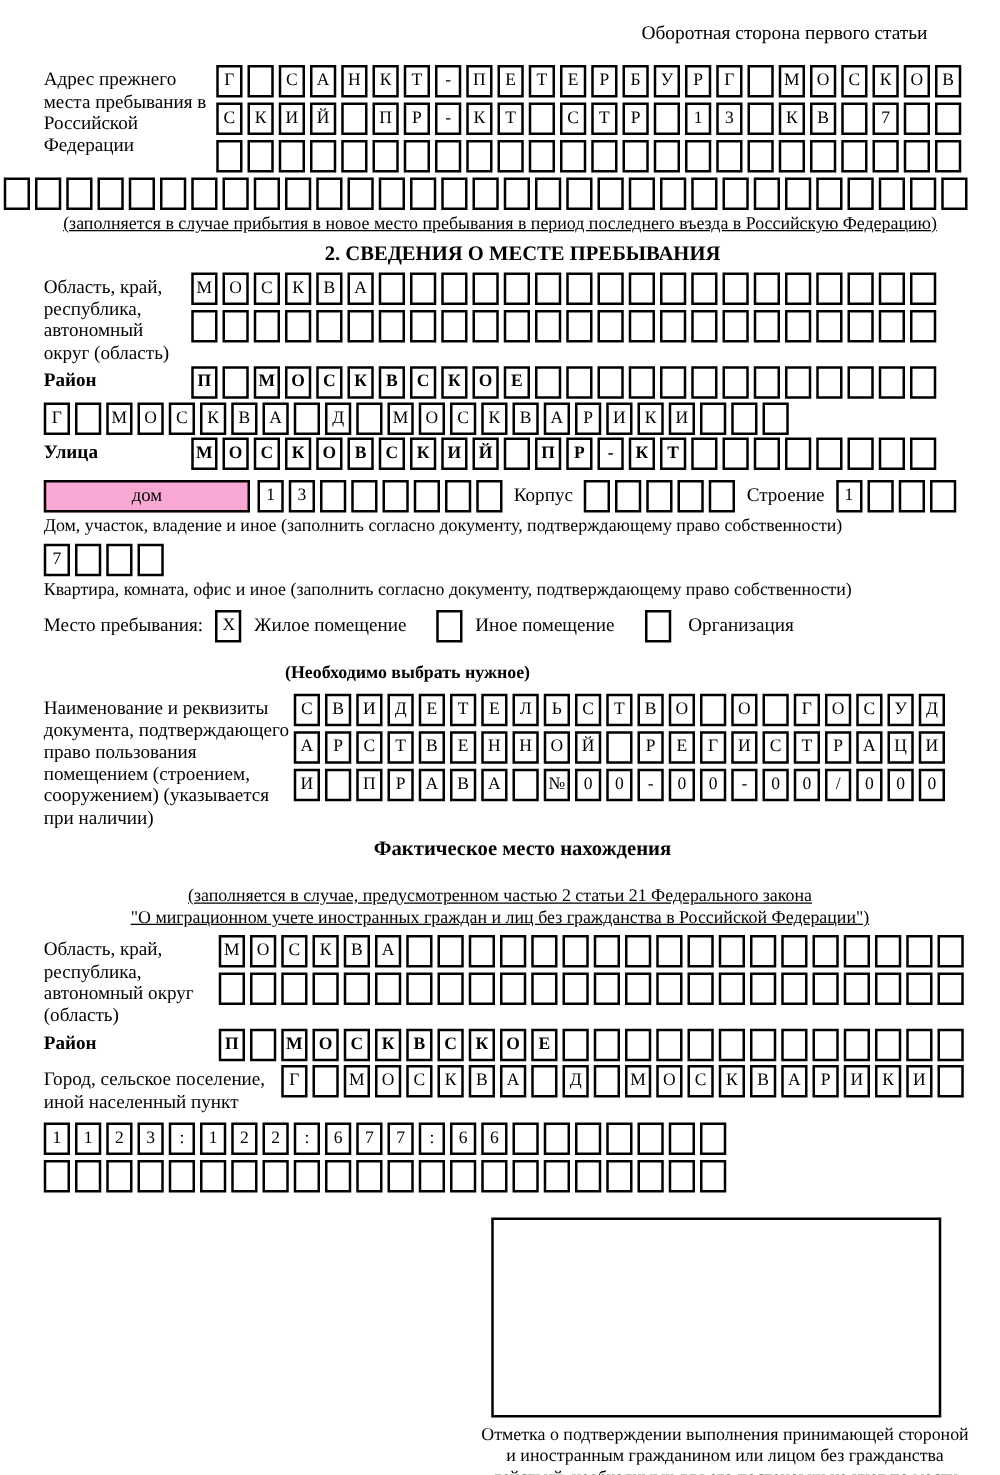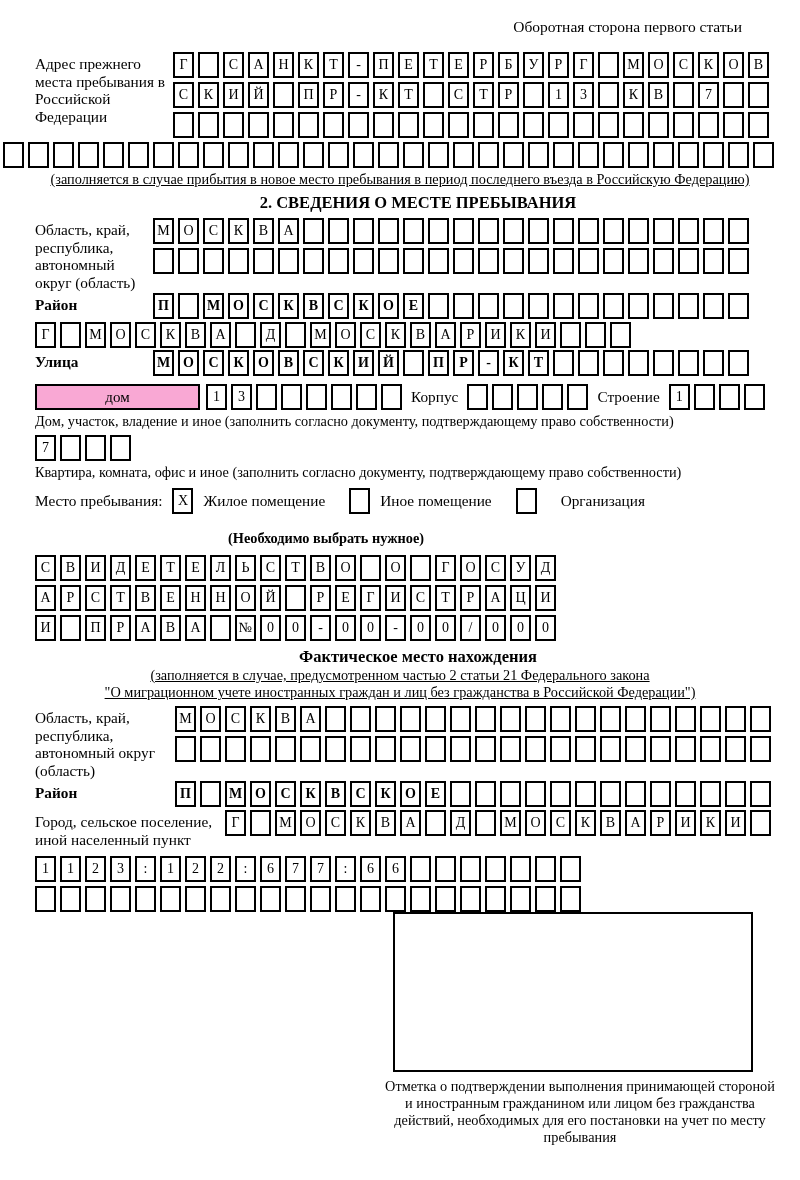--- a/index.html
+++ b/index.html
@@ -34,21 +34,21 @@
   .addr-row4 { margin:4px 0 0 3px; }
   .inline-row { display:flex; align-items:center; margin-left:35px; gap:6px; }
   .inline-lbl { font-size:15.3px; padding:0 3px; flex:none; }
   .house-rect { width:161px; }
   .apt-rect { width:191px; }
 
   .stay-row { display:flex; align-items:center; margin:7px 0 0 35px; font-size:15.3px; }
   .stay-row .cell { margin:0 10px; }
   .stay-row .cell.gap-big { margin-left:24px; }
 
-  .mt2{margin-top:2px;font-weight:bold;} .mt3{margin-top:3px;} .mt4{margin-top:0;}
+  .mt2{margin-top:2px;font-weight:bold;} .mt3{margin-top:3px;} .mt4{margin-top:20px;}
   .mt5{margin-top:5px;} .mt6{margin-top:6px;} .mt8{margin-top:8px;} .mt16{margin-top:16px;}
 
   .stamp-wrap { margin-left:380px; width:400px; }
   .stamp-box { width:356px; height:156px; border:2px solid #000; margin-left:13px; }
   .stamp-cap { margin-top:6px; text-align:center; font-size:14.3px; line-height:17px; }
 </style>
 </head>
 <body>
 
 <div class="corner">Оборотная сторона первого статьи</div>
@@ -360,25 +360,26 @@
 </div>
 <div class="caption mt3" style="margin-left:35px;">Квартира, комната, офис и иное (заполнить согласно документу, подтверждающему право собственности)</div>
 
 <div class="stay-row">
   <span>Место пребывания:</span>
   <span class="cell">X</span>
   <span>Жилое помещение</span>
   <span class="cell gap-big"></span>
   <span>Иное помещение</span>
   <span class="cell gap-big"></span>
-  <span style="margin-left:14px;">Организация</span>
+  <span style="margin-left:4px;">Организация</span>
 </div>
 <div class="caption mt2" style="margin-left:228px;margin-top:16px;">(Необходимо выбрать нужное)</div>
 
 <div class="grp mt8">
+  <div class="lbl w200">Наименование и реквизиты документа, подтверждающего право пользования помещением (строением, сооружением) (указывается при наличии)</div>
   <div class="rows">
     <div class="boxrow">
         <span class="cell">С</span>
         <span class="cell">В</span>
         <span class="cell">И</span>
         <span class="cell">Д</span>
         <span class="cell">Е</span>
         <span class="cell">Т</span>
         <span class="cell">Е</span>
         <span class="cell">Л</span>

